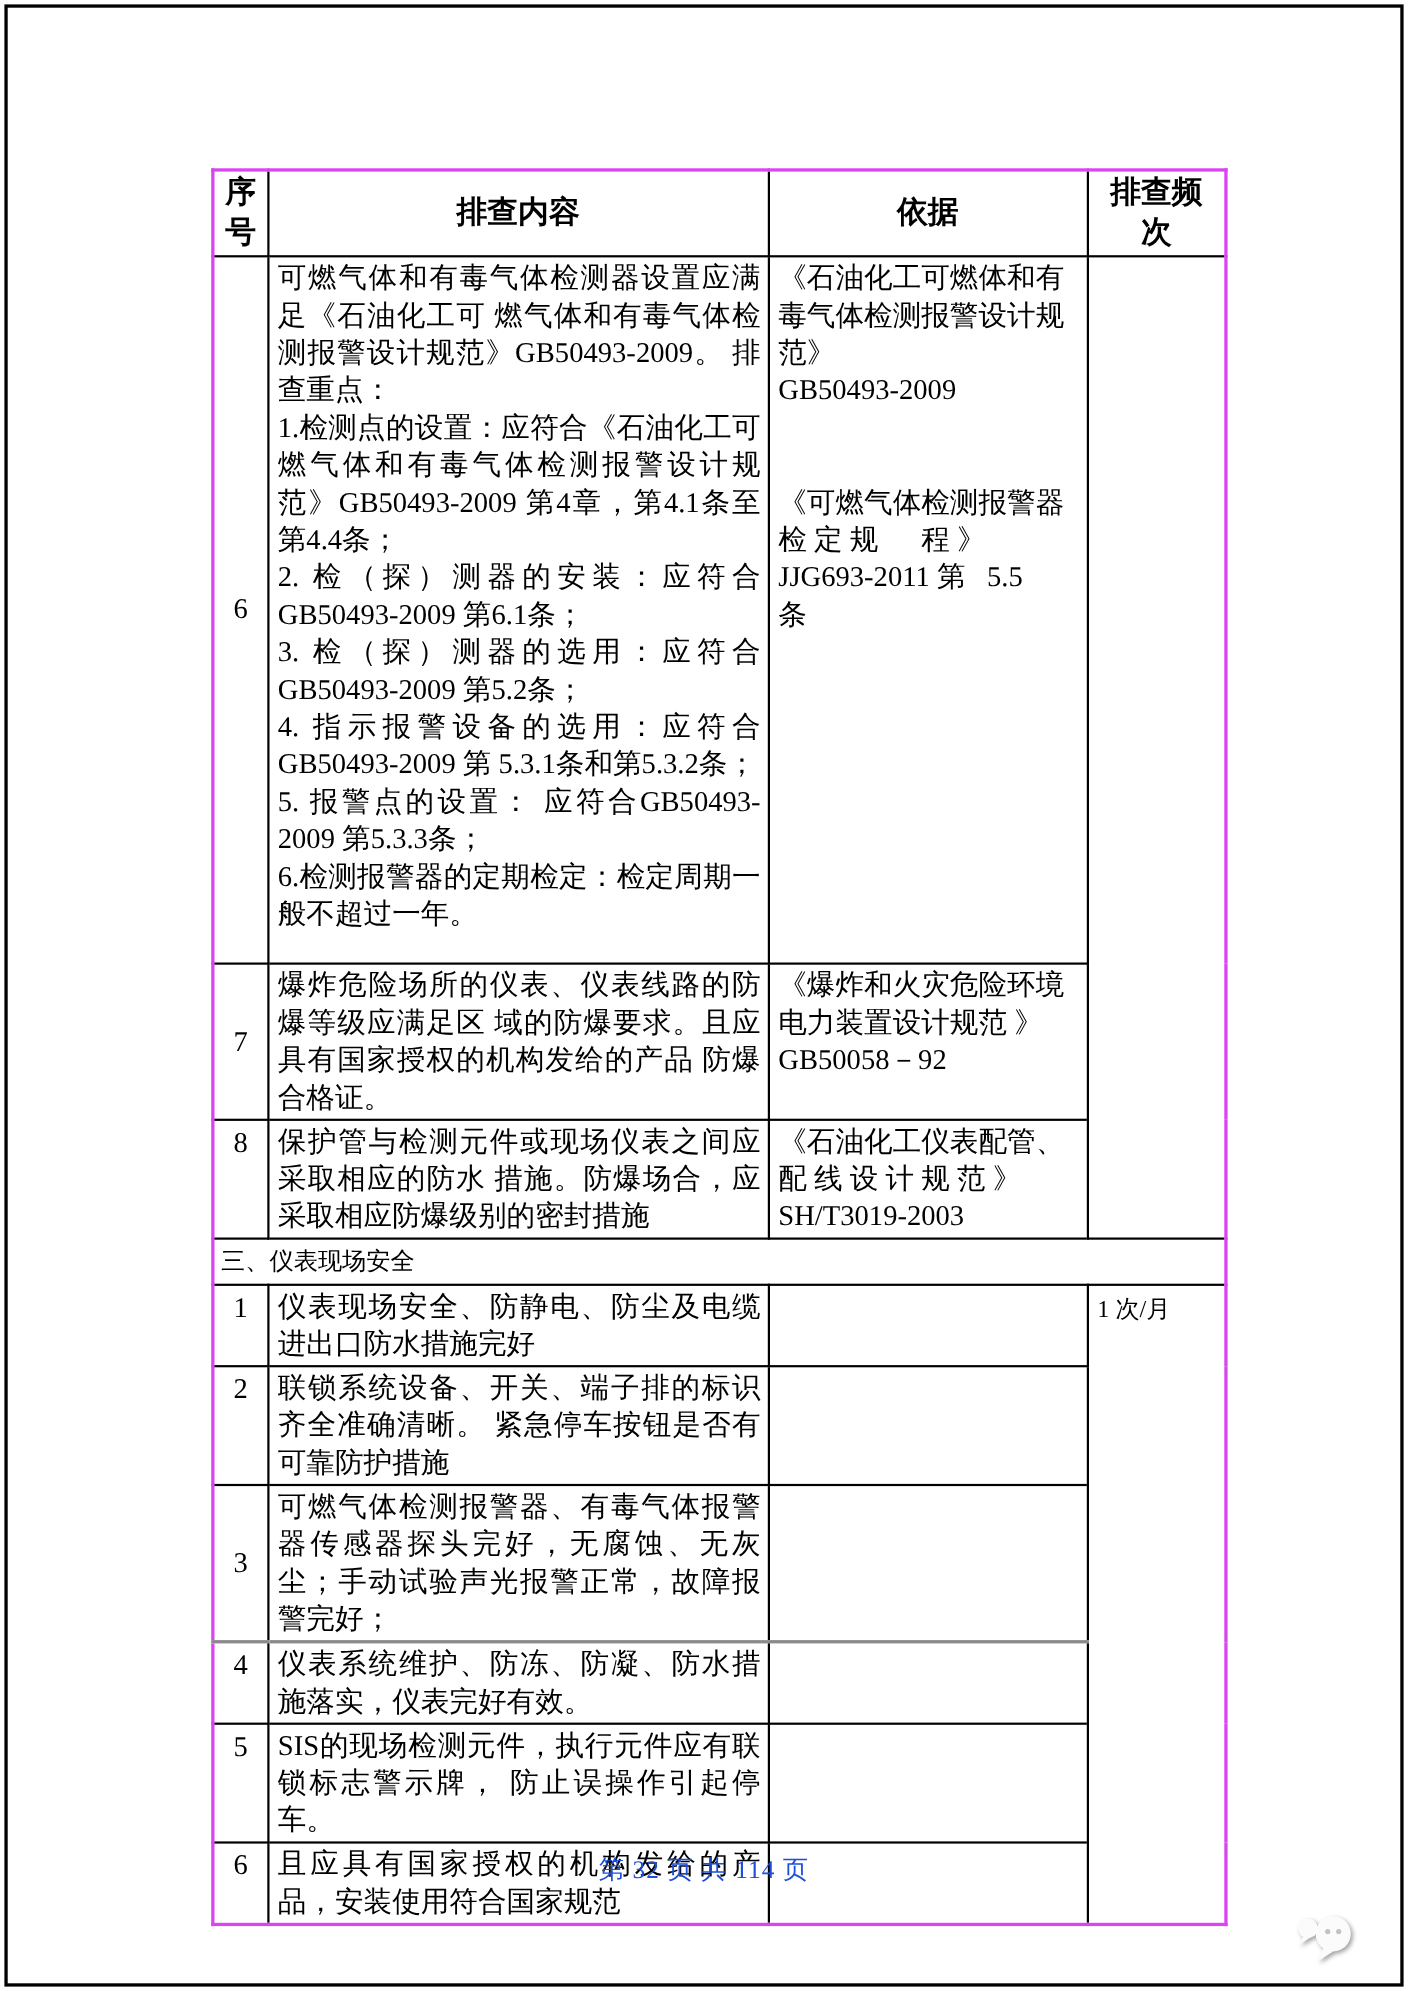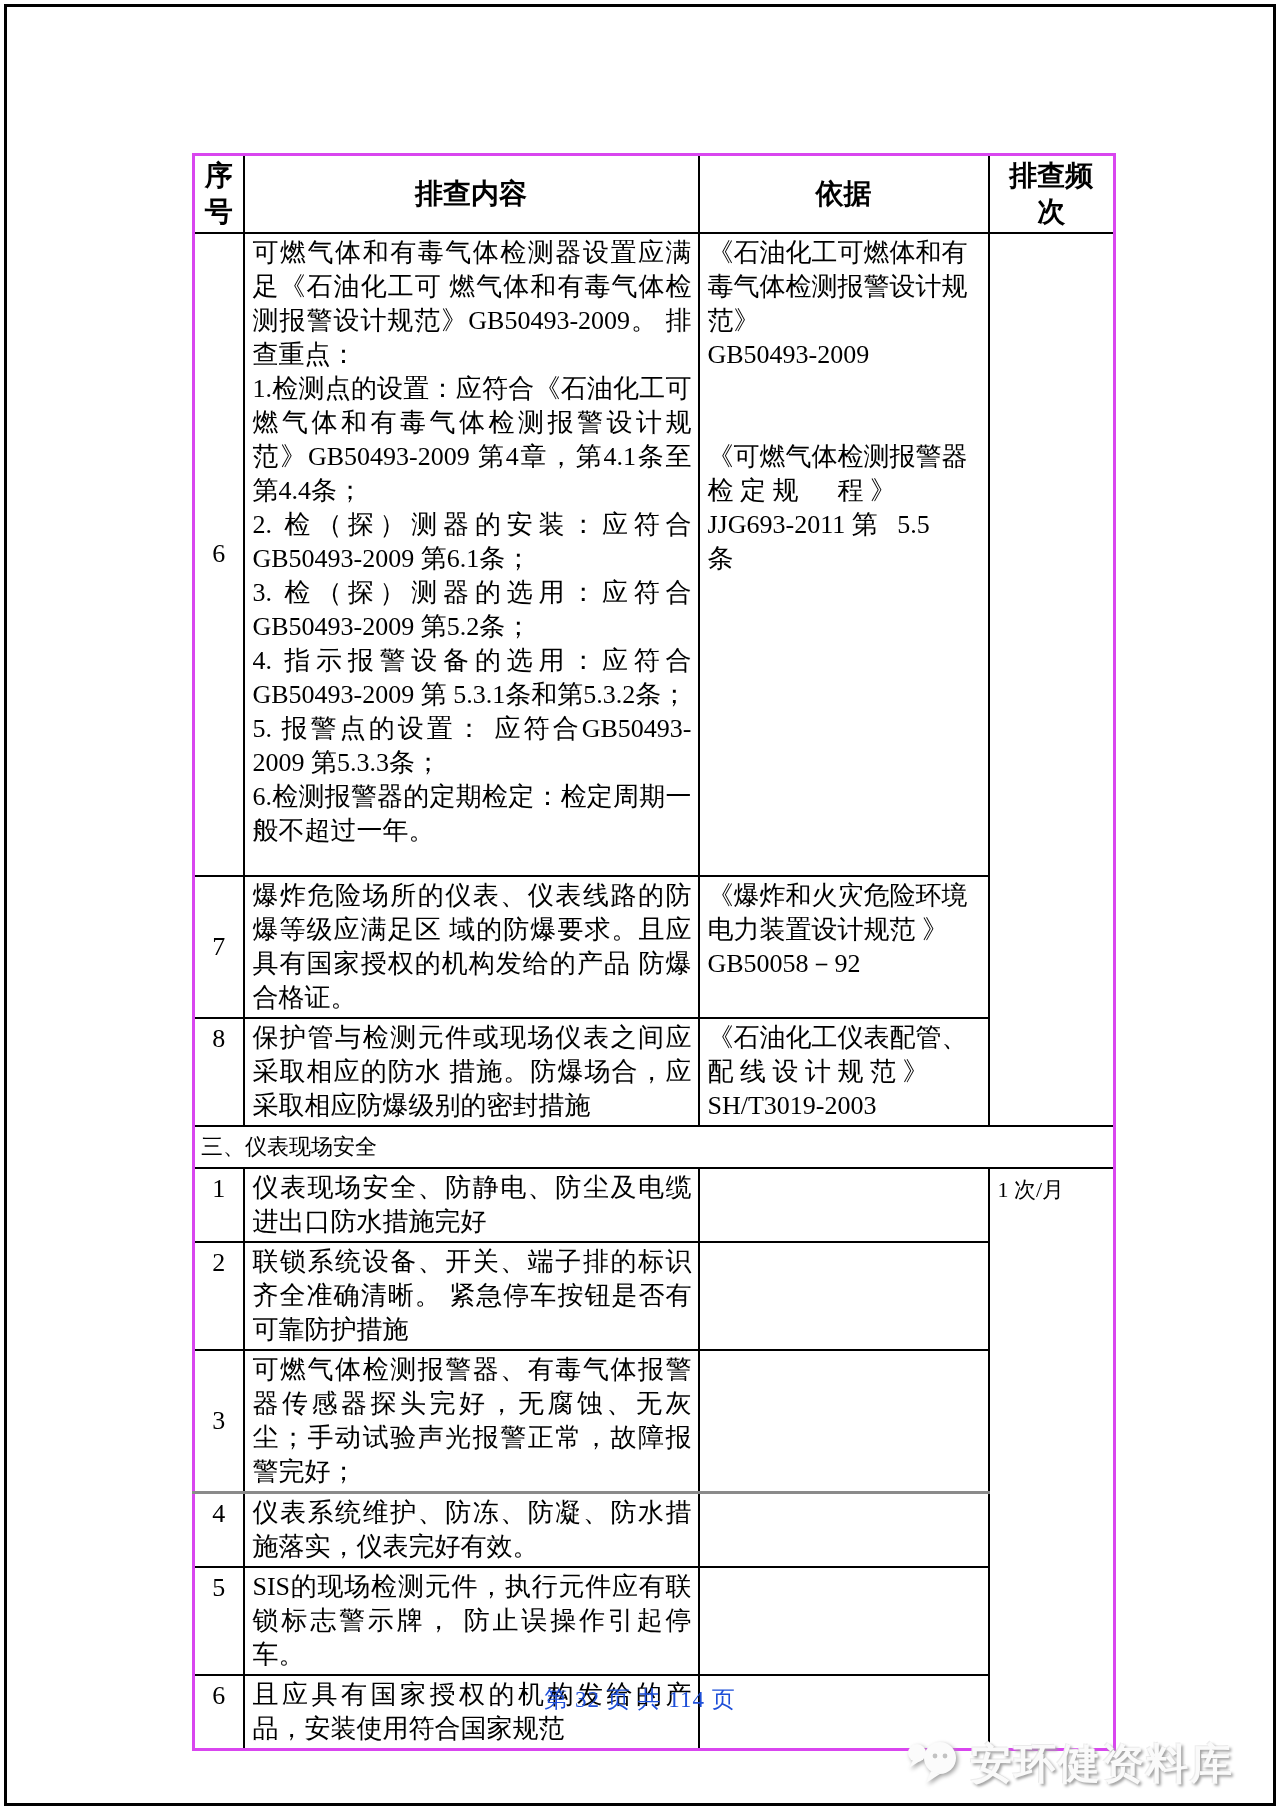--- a/index.html
+++ b/index.html
@@ -171,14 +171,13 @@
         <polygon points="9,24 5,32 16,25"></polygon>
         <circle cx="36" cy="22" r="16"></circle>
         <polygon points="27,35 22,47 36,38"></polygon>
       </g>
       <g fill="#c2c2c2">
         <circle cx="31" cy="20" r="2.4"></circle>
         <circle cx="41" cy="20" r="2.4"></circle>
       </g>
     </svg>
   </span>
-  <span class="wm-text">安环健资料库</span>
 </div>
 
 </body></html>

